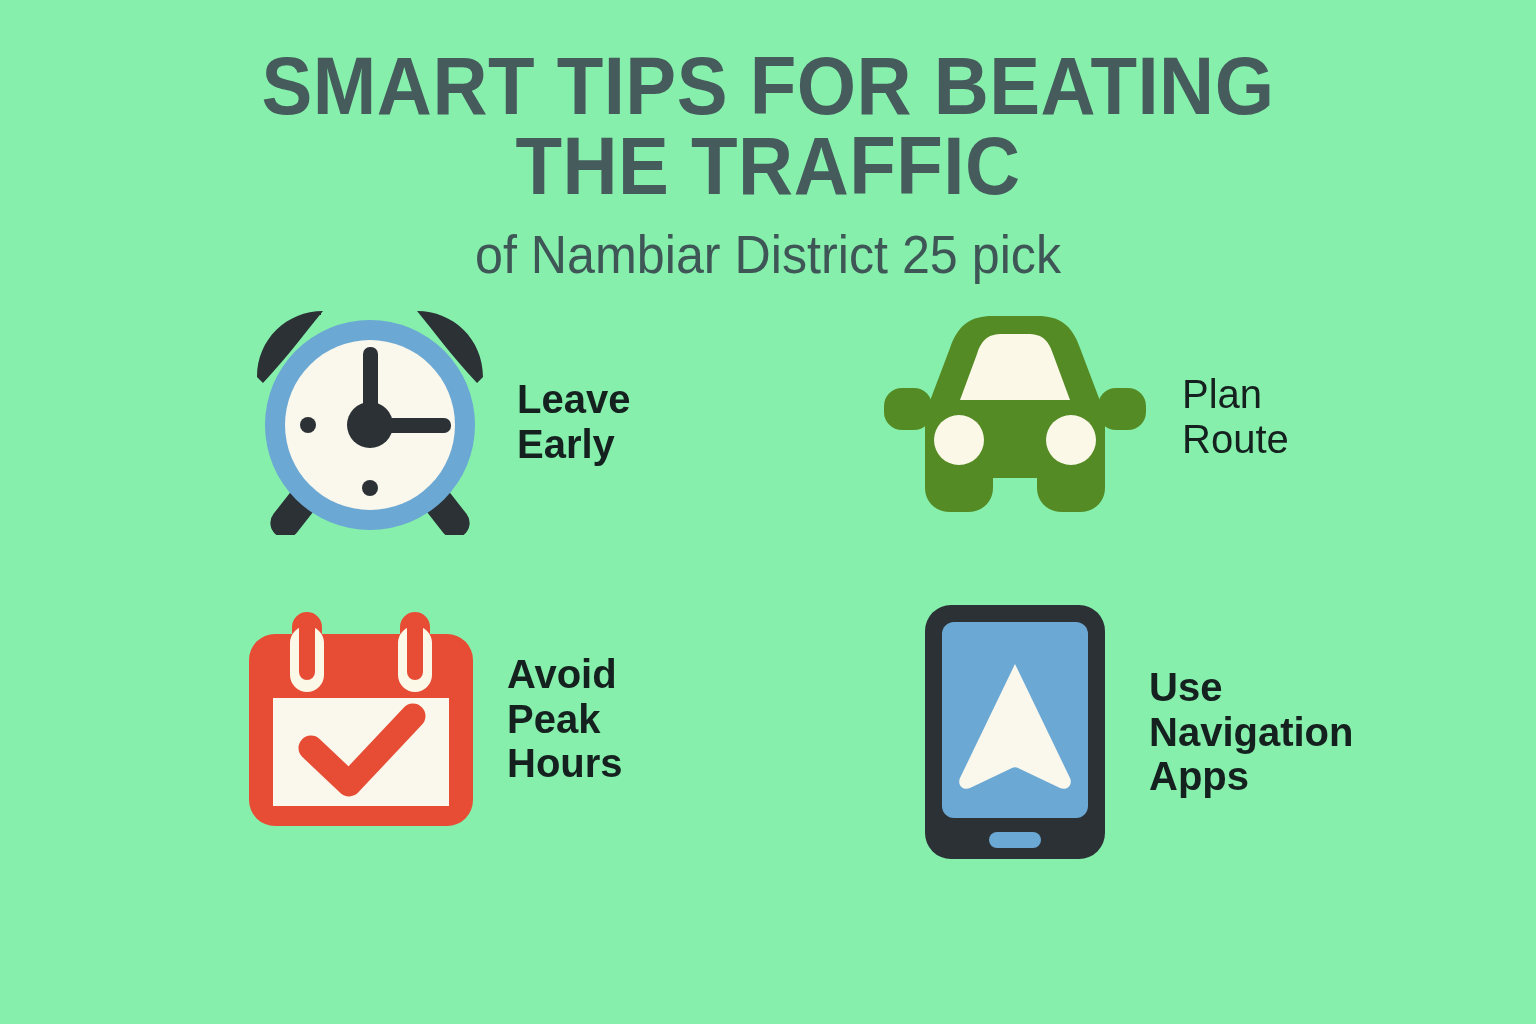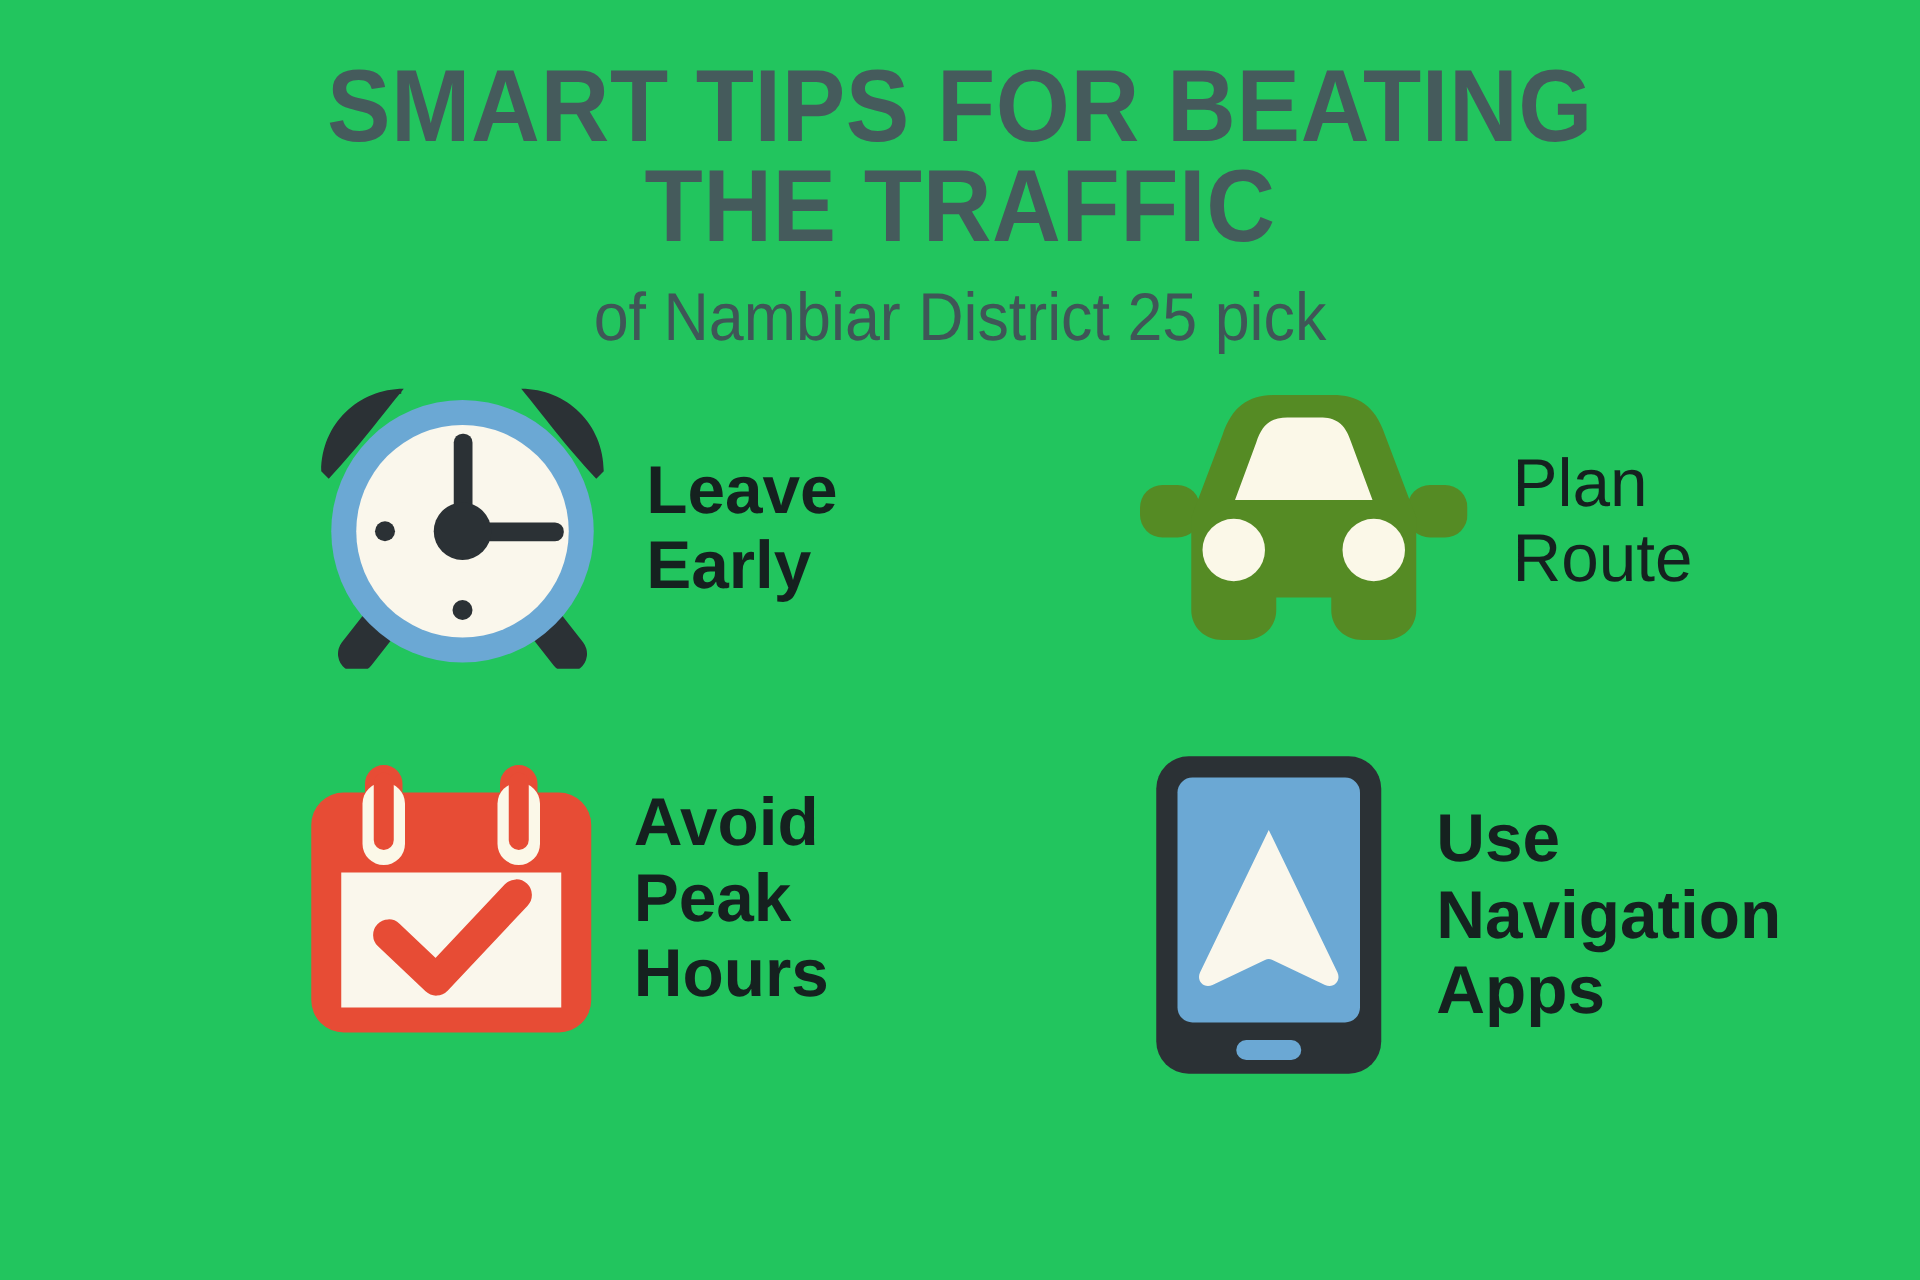--- a/index.html
+++ b/index.html
@@ -10,21 +10,21 @@
     width: 1536px;
     height: 1024px;
     background: #FBF8E8;
     font-family: "Liberation Sans", sans-serif;
     overflow: hidden;
   }
   #poster {
     position: relative;
     width: 1536px;
     height: 1024px;
-    background: #22c55e;
+    background: #86efac;
   }
 
   
   .header {
     position: absolute;
     left: 0;
     top: 46px;
     width: 1536px;
     text-align: center;
   }
@@ -57,31 +57,31 @@
     display: flex;
     align-items: center;
   }
   .tip-icon {
     position: relative;
     flex: none;
   }
   .tip-label {
     color: #15211F;
     font-weight: bold;
-    font-size: 54px;
+    font-size: 40px;
     line-height: 1.12;
     white-space: pre-line;
     margin-left: 30px;
   }
   .tip-label.light {
     font-weight: normal;
   }
 
   #tip-0 { left: 245px; top: 305px; }
-  #tip-1 { left: 912px; top: 310px; justify-content: center; }
+  #tip-1 { left: 884px; top: 310px; justify-content: center; }
   #tip-2 { left: 245px; top: 604px; }
   #tip-3 { left: 922px; top: 600px; }
 
   #tip-0 .tip-label { margin-left: 22px; margin-top: 4px; }
   #tip-1 .tip-label { margin-left: 36px; margin-top: -6px; }
   #tip-2 .tip-label { margin-left: 30px; margin-top: 4px; }
   #tip-3 .tip-label { margin-left: 41px; margin-top: 2px; }
 
   svg { display: block; }
 </style>

